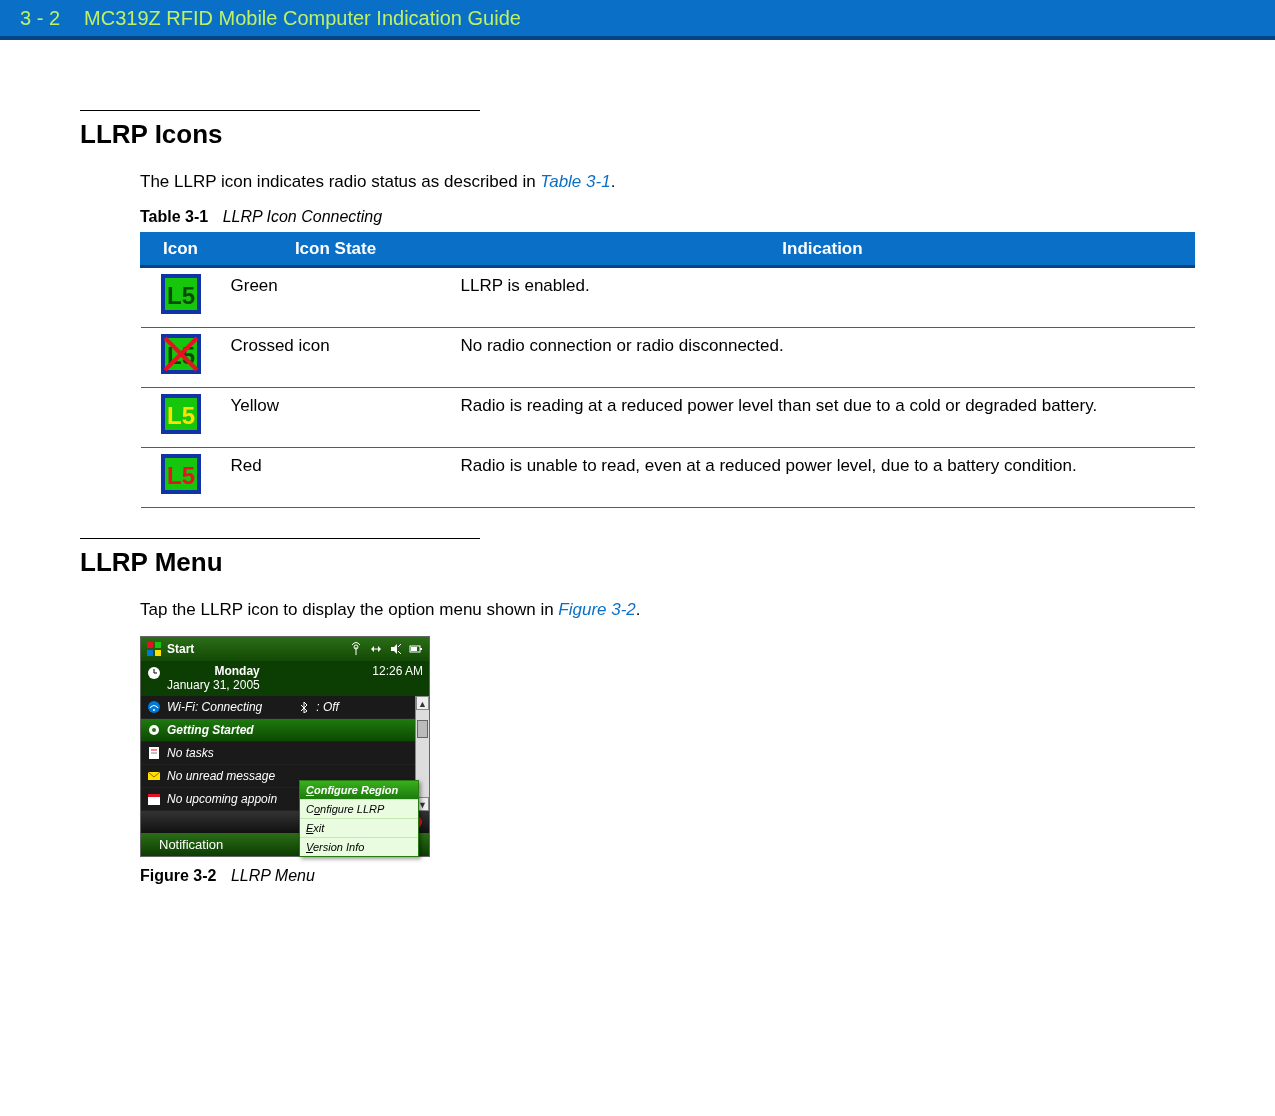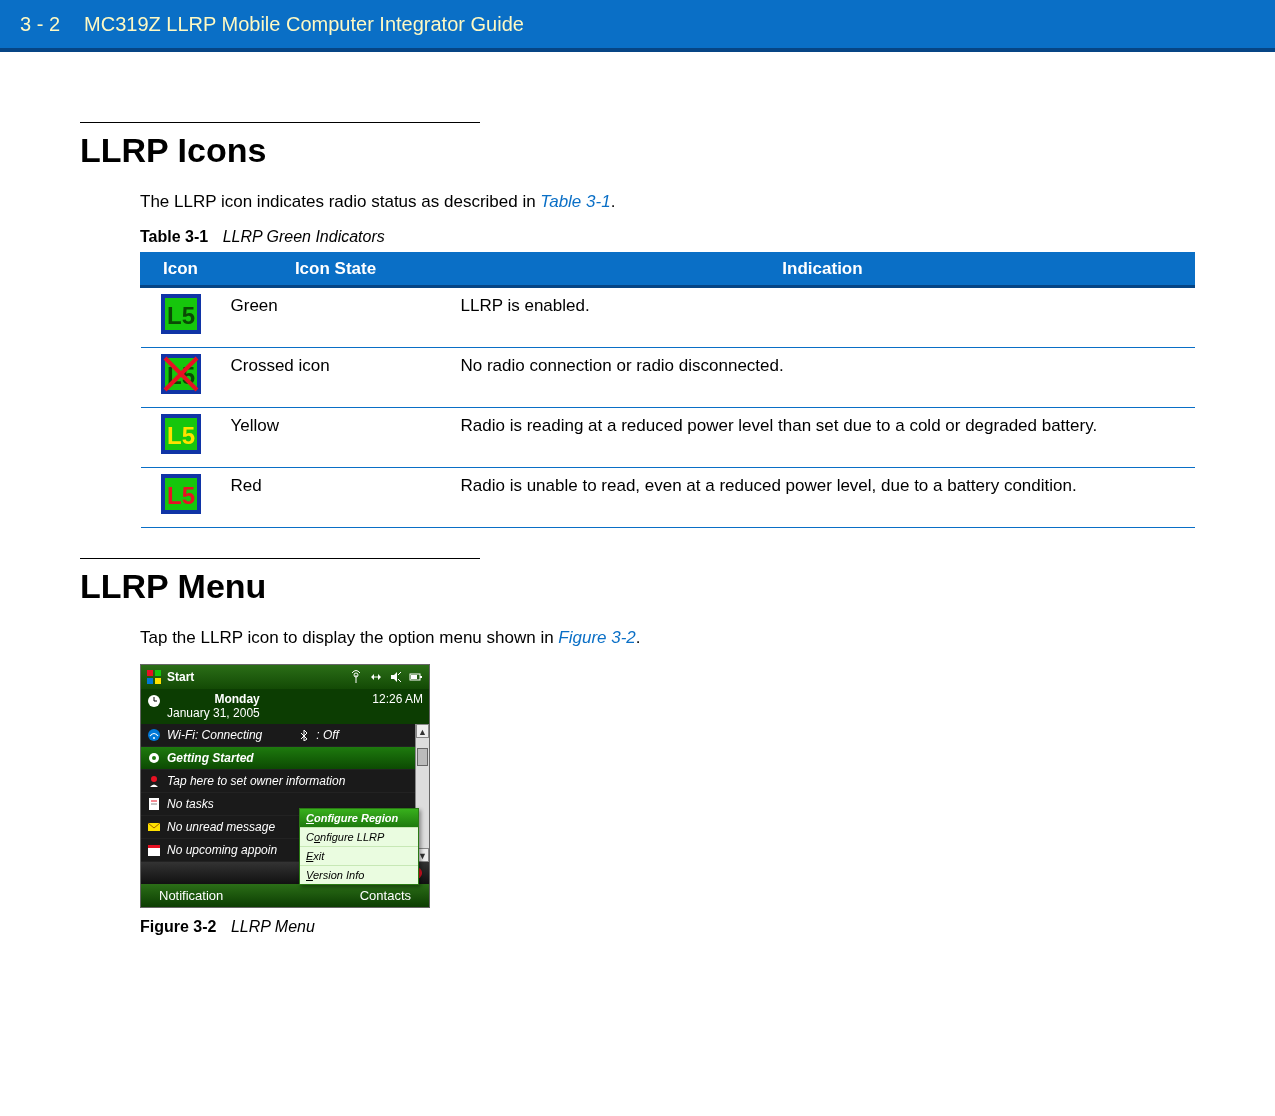--- a/index.html
+++ b/index.html
@@ -6,23 +6,23 @@
   body {
     font-family: Arial, Helvetica, sans-serif;
     font-size: 16px;
     color: #000;
     background: #fff;
     width: 1275px;
   }
   
   .topbar {
     background: #0a6fc6;
-    color: #fef9c3;
+    color: #bef264;
     border-bottom: 4px solid #064585;
-    padding: 24px 20px;
+    padding: 18px 20px;
     height: 32px;
     display: flex;
     align-items: center;
   }
   .topbar .pagenum {
     font-family: Arial, sans-serif;
     font-weight: normal;
     font-size: 20px;
     margin-right: 24px;
   }
@@ -36,21 +36,21 @@
   }
   .section-rule {
     border: none;
     border-top: 1px solid #000;
     width: 400px;
     margin: 30px 0 8px 0;
   }
   h2.section-heading {
     font-family: Arial, sans-serif;
     font-weight: bold;
-    font-size: 34px;
+    font-size: 26px;
     margin-bottom: 22px;
   }
   .body-text {
     margin-left: 60px;
     margin-bottom: 16px;
     font-size: 17px;
   }
   .xref {
     color: #0a6fc6;
     font-style: italic;
@@ -216,35 +216,35 @@
   .ss-content-area {
     position: relative;
     padding-right: 14px;
   }
 </style>
 </head>
 <body>
 
 <div class="topbar">
   <span class="pagenum">3 - 2</span>
-  <span class="doc-title">MC319Z LLRP Mobile Computer Integrator Guide</span>
+  <span class="doc-title">MC319Z RFID Mobile Computer Indication Guide</span>
 </div>
 
 <div class="content">
 
   <hr class="section-rule">
   <h2 class="section-heading">LLRP Icons</h2>
 
   <p class="body-text">
     <span>The LLRP icon indicates radio status as described in </span><a class="xref">Table 3-1</a><span>.</span>
   </p>
 
   <p class="table-caption">
     <span class="label">Table 3-1</span>
-    <span class="title">LLRP Green Indicators</span>
+    <span class="title">LLRP Icon Connecting</span>
   </p>
 
   <table class="icon-table">
     <thead>
       <tr>
         <th>Icon</th>
         <th>Icon State</th>
         <th>Indication</th>
       </tr>
     </thead>
@@ -378,29 +378,20 @@
               <svg viewBox="0 0 14 14">
                 <circle cx="7" cy="7" r="5" fill="#fff"></circle>
                 <circle cx="7" cy="7" r="2" fill="#1e7a0e"></circle>
               </svg>
             </span>
           <span style="font-weight:bold">Getting Started</span>
         </div>
         <div class="ss-row">
           <span class="row-icon">
               <svg viewBox="0 0 14 14">
-                <circle cx="7" cy="5" r="3" fill="#e81123"></circle>
-                <path d="M3 13 Q7 8 11 13 Z" fill="#fff"></path>
-              </svg>
-            </span>
-          <span>Tap here to set owner information</span>
-        </div>
-        <div class="ss-row">
-          <span class="row-icon">
-              <svg viewBox="0 0 14 14">
                 <rect x="2" y="1" width="10" height="12" fill="#fff"></rect>
                 <line x1="4" y1="4" x2="10" y2="4" stroke="#e81123"></line>
                 <line x1="4" y1="7" x2="10" y2="7" stroke="#888"></line>
               </svg>
             </span>
           <span>No tasks</span>
         </div>
         <div class="ss-row">
           <span class="row-icon">
               <svg viewBox="0 0 14 14">

